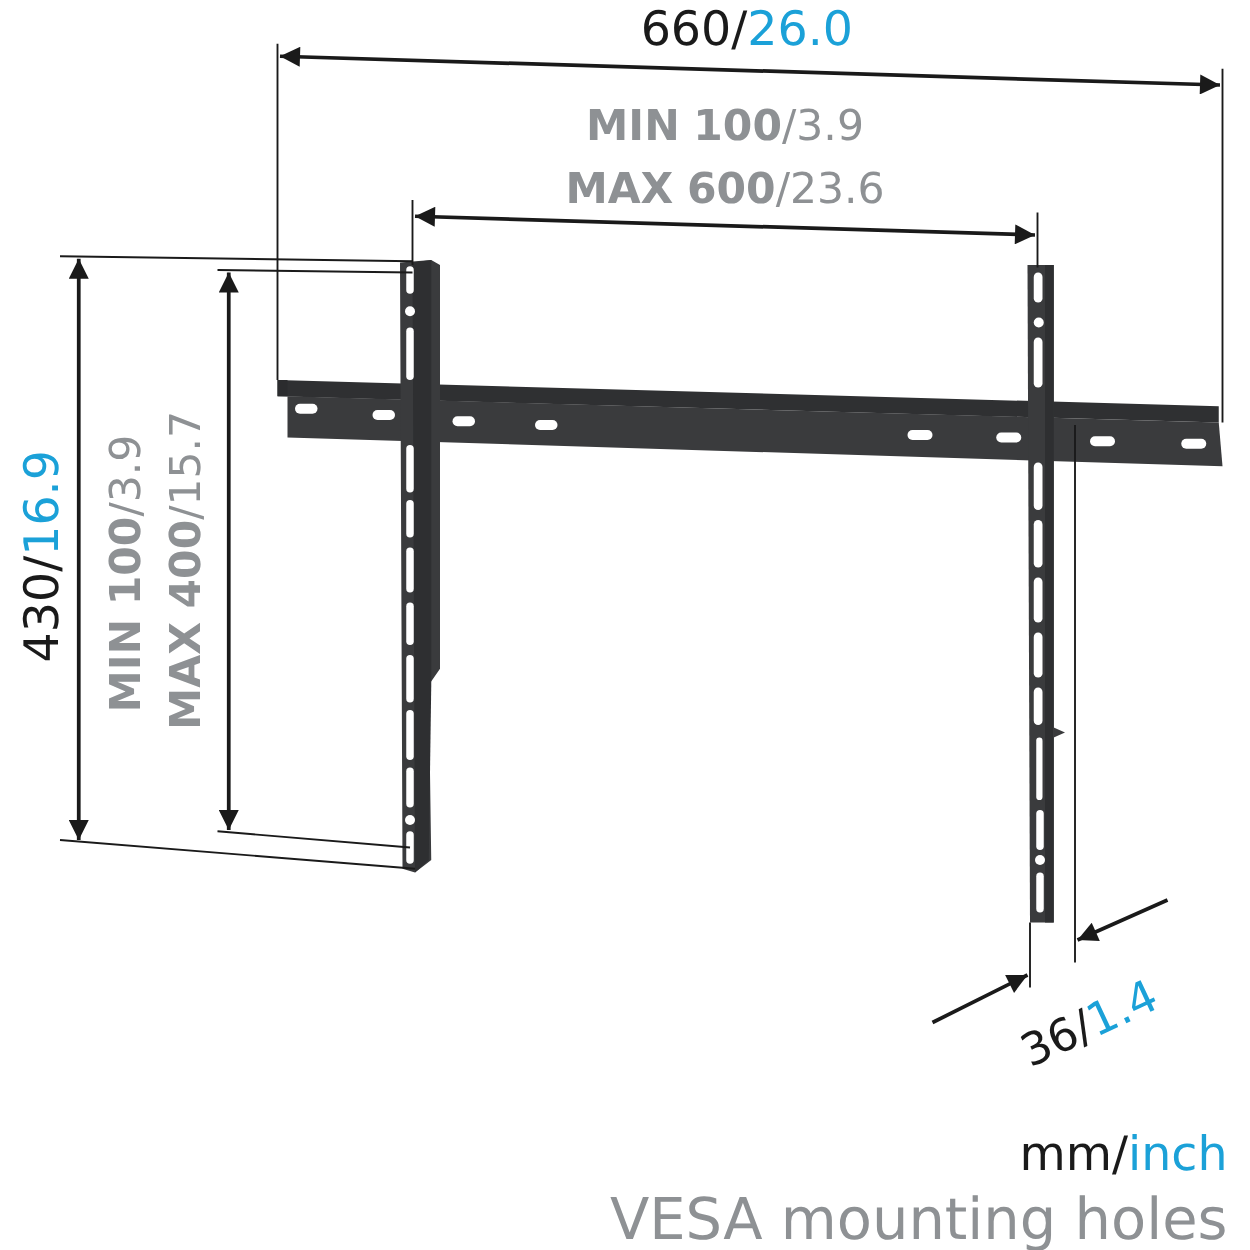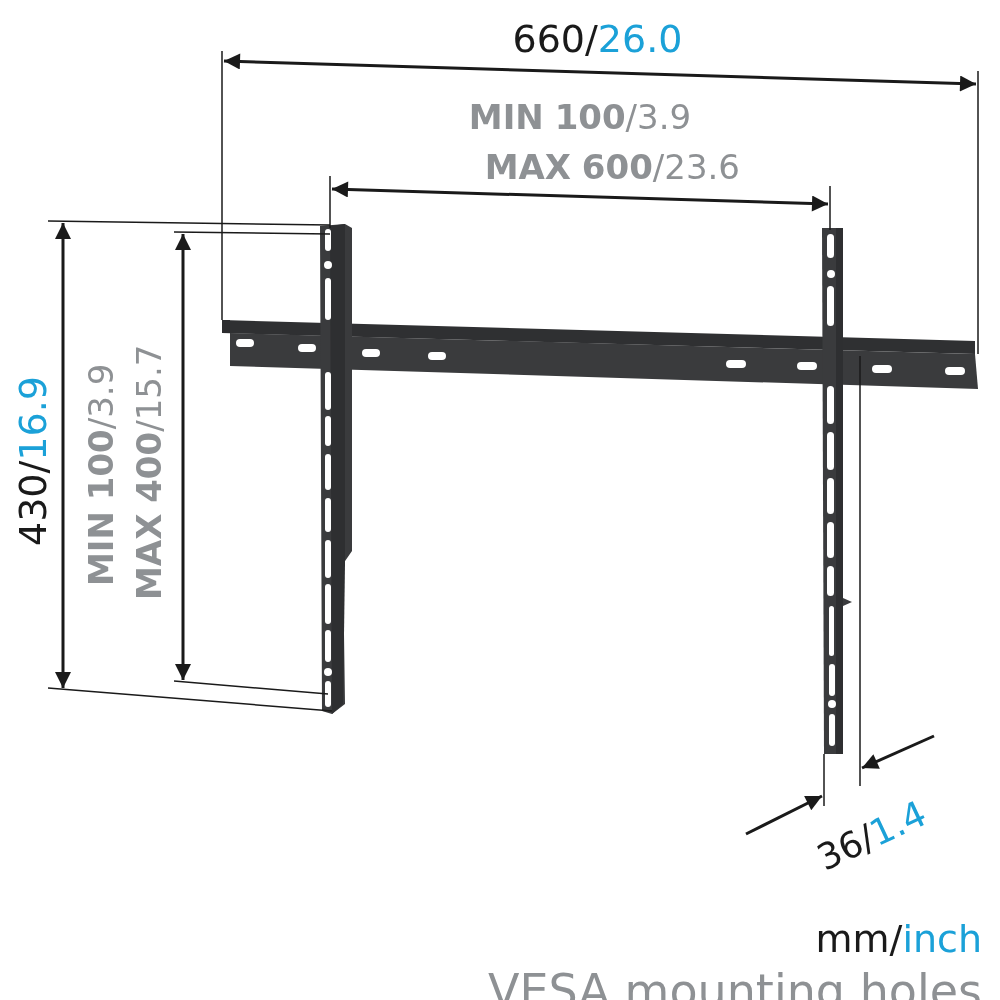--- a/index.html
+++ b/index.html
@@ -1,26 +1,26 @@
 <!DOCTYPE html>
 <html><head>
   <meta charset="utf-8">
   <style>
     html, body { margin: 0; padding: 0; background: #ffffff; }
     body { width: 1000px; height: 1000px; position: relative; overflow: hidden; font-family: "DejaVu Sans", sans-serif; }
-    #stage { position: absolute; left: 0; top: 16px; width: 1000px; height: 865px; }
+    #stage { position: absolute; left: 0; top: 0; width: 1000px; height: 865px; }
     .lbl { position: absolute; white-space: nowrap; line-height: 1; }
     .blk { color: #1a1a1a; }
     .blu { color: #1ba1d8; }
     .gry { color: #8e9194; }
     .bold { font-weight: bold; }
     .dim-top { left: 0; width: 1000px; top: 4px; text-align: center; font-size: 38px; padding-left: 195px; box-sizing: border-box; }
     .vesa-h { left: 420px; width: 320px; text-align: center; font-size: 34px; }
     .vesa-h.l1 { top: 84px; }
-    .vesa-h.l2 { top: 134px; text-align: right; }
+    .vesa-h.l2 { top: 134px; }
     .rot { position: absolute; transform-origin: 0 0; white-space: nowrap; line-height: 1; }
     .legend { position: absolute; right: 18px; text-align: right; line-height: 1; }
     .legend.units { top: 904px; font-size: 38px; }
     .legend.vesa { top: 952px; font-size: 46px; }
   </style>
 </head>
 <body>
 
 <div id="stage">
 

